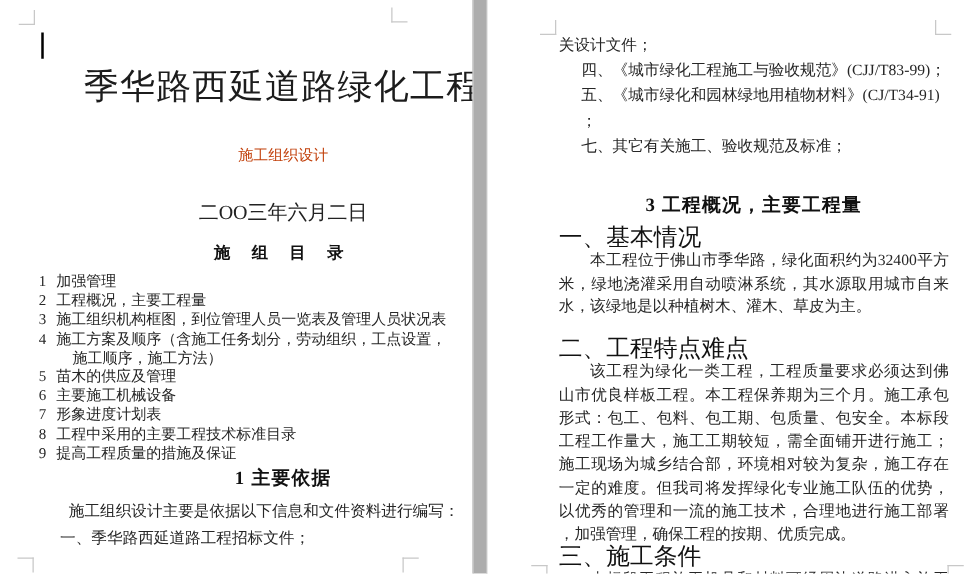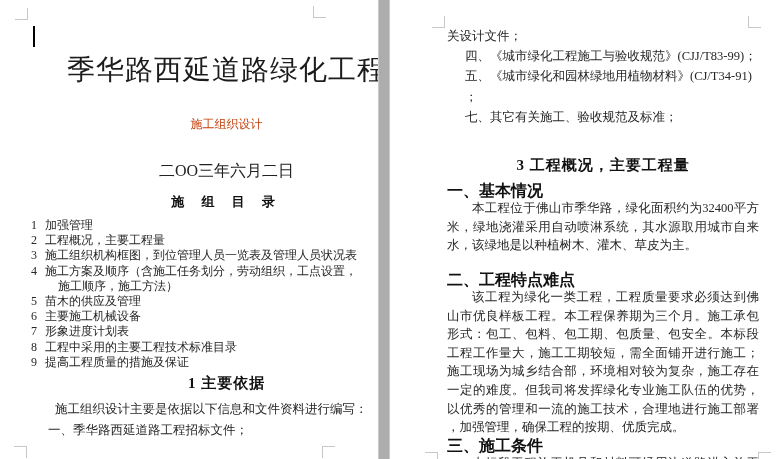--- a/index.html
+++ b/index.html
@@ -39,21 +39,21 @@
   .sec-head-r{margin:28px 0 0 0;font-size:15px;line-height:20px;font-weight:bold;color:#111;letter-spacing:1px;}
 
   .body-l{margin:0;font-size:12.5px;line-height:21px;line-break:anywhere;font-family:Liberation Serif, serif;}
   .body-l.first{margin-top:6px;text-indent:24px;}
   .body-l.item{text-indent:17px;}
 
   .cont-line{margin:26px 0 0 0;font-size:12.5px;line-height:20px;}
   .refs{margin:0 0 0 18px;font-size:12.5px;line-height:20.3px;line-break:anywhere;}
   .ref-item{margin:0;}
 
-  .subhead{margin:8px 0 0 0;font-size:16px;line-height:16px;font-weight:bold;color:#111;}
+  .subhead{margin:8px 0 0 0;font-size:19px;line-height:16px;font-weight:normal;color:#111;}
   .subhead.tight{margin-top:17px;}
   .subhead.tighter{margin-top:1px;}
   .body-r{margin:0;font-size:12.5px;line-height:18.6px;text-indent:25px;text-align:justify;line-break:anywhere;}
 </style>
 </head>
 <body>
 
 <div class="screen">
 
   <div class="page page-left">

